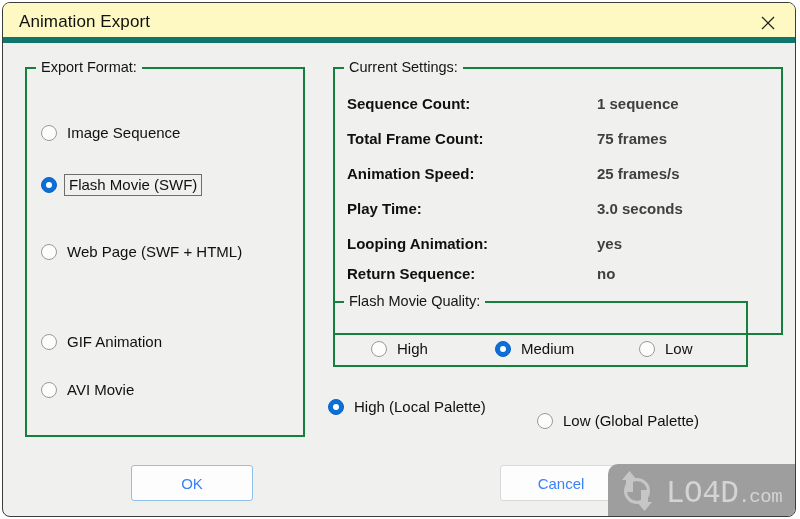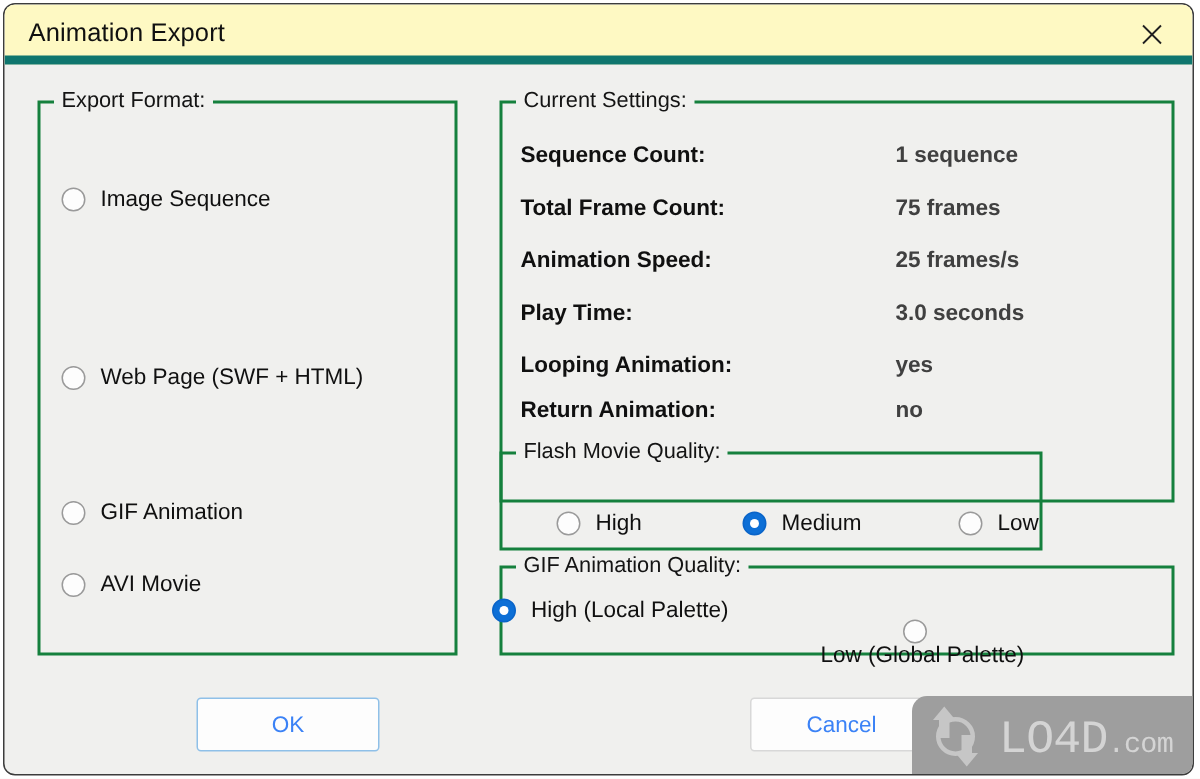--- a/index.html
+++ b/index.html
@@ -73,21 +73,21 @@
     left: 9px;
     padding: 0 5px;
     background: #f0f0ee;
     font-size: 14.5px;
     color: #141414;
     white-space: nowrap;
   }
 
   #group-export-format { left: 22px;  top: 64px;  width: 280px; height: 370px; }
   #group-current-settings { left: 330px; top: 64px; width: 450px; height: 268px; }
-  #group-flash-quality { left: 330px; top: 298px; width: 362px; height: 66px; }
+  #group-flash-quality { left: 330px; top: 298px; width: 415px; height: 66px; }
   #group-gif-quality { left: 330px; top: 374px; width: 450px; height: 60px; }
 
   
   .radio-row {
     position: absolute;
     display: flex;
     align-items: center;
     cursor: pointer;
     white-space: nowrap;
   }
@@ -137,21 +137,21 @@
   #fmt-gif-animation  { left: 38px; top: 311px; margin-top: 20px; }
   #fmt-avi-movie      { left: 38px; top: 379px; }
 
   
   #fq-high   { left: 368px; top: 338px; justify-content: flex-end; }
   #fq-medium { left: 492px; top: 338px; }
   #fq-low    { left: 636px; top: 338px; }
 
   
   #gq-high { left: 325px; top: 396px; text-align: center; }
-  #gq-low  { left: 534px; top: 410px; flex-direction: column; }
+  #gq-low  { left: 534px; top: 410px; }
 
   
   .setting-row {
     position: absolute;
     left: 0;
     width: 100%;
     height: 20px;
     font-weight: bold;
   }
   .setting-label {
@@ -246,20 +246,24 @@
 
   <div class="groupbox" id="group-export-format">
     <span class="group-legend">Export Format:</span>
   </div>
 
   <div class="radio-row" id="fmt-image-sequence">
     <span class="radio-mark"></span>
     <span class="radio-label">Image Sequence</span>
   </div>
 
+  <div class="radio-row" id="fmt-flash-movie">
+    <span class="radio-mark checked"></span>
+    <span class="radio-label focused">Flash Movie (SWF)</span>
+  </div>
 
   <div class="radio-row" id="fmt-web-page">
     <span class="radio-mark"></span>
     <span class="radio-label">Web Page (SWF + HTML)</span>
   </div>
 
   <div class="radio-row" id="fmt-gif-animation">
     <span class="radio-mark"></span>
     <span class="radio-label">GIF Animation</span>
   </div>
@@ -286,21 +290,21 @@
     </div>
     <div class="setting-row" style="top:131px">
       <span class="setting-label">Play Time:</span>
       <span class="setting-value">3.0 seconds</span>
     </div>
     <div class="setting-row" style="top:166px">
       <span class="setting-label">Looping Animation:</span>
       <span class="setting-value">yes</span>
     </div>
     <div class="setting-row" style="top:196px">
-      <span class="setting-label">Return Animation:</span>
+      <span class="setting-label">Return Sequence:</span>
       <span class="setting-value">no</span>
     </div>
   </div>
 
   <div class="groupbox" id="group-flash-quality">
     <span class="group-legend">Flash Movie Quality:</span>
   </div>
 
   <div class="radio-row" id="fq-high">
     <span class="radio-mark"></span>
@@ -308,23 +312,20 @@
   </div>
   <div class="radio-row" id="fq-medium">
     <span class="radio-mark checked"></span>
     <span class="radio-label">Medium</span>
   </div>
   <div class="radio-row" id="fq-low">
     <span class="radio-mark"></span>
     <span class="radio-label">Low</span>
   </div>
 
-  <div class="groupbox" id="group-gif-quality">
-    <span class="group-legend">GIF Animation Quality:</span>
-  </div>
 
   <div class="radio-row" id="gq-high">
     <span class="radio-mark checked"></span>
     <span class="radio-label">High (Local Palette)</span>
   </div>
   <div class="radio-row" id="gq-low">
     <span class="radio-mark"></span>
     <span class="radio-label">Low (Global Palette)</span>
   </div>
 

